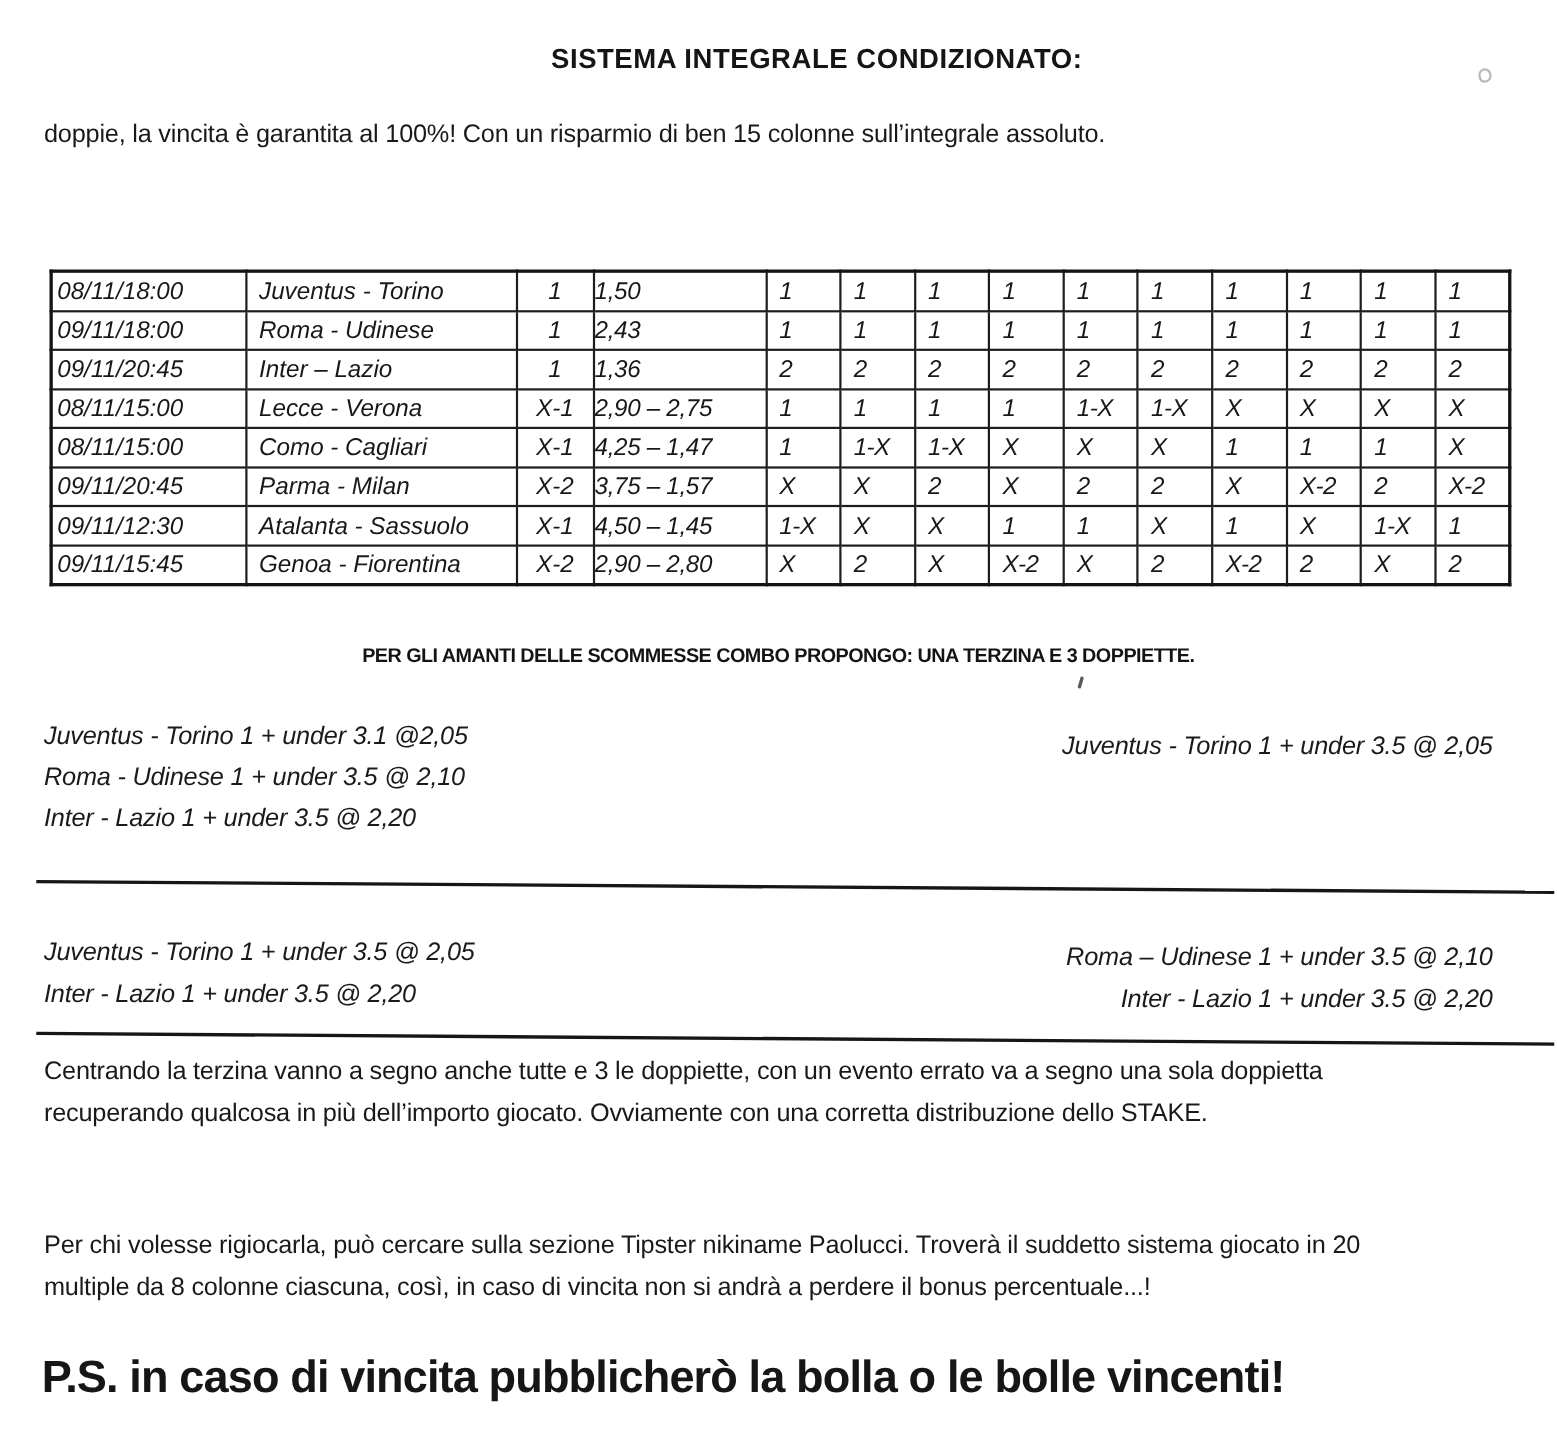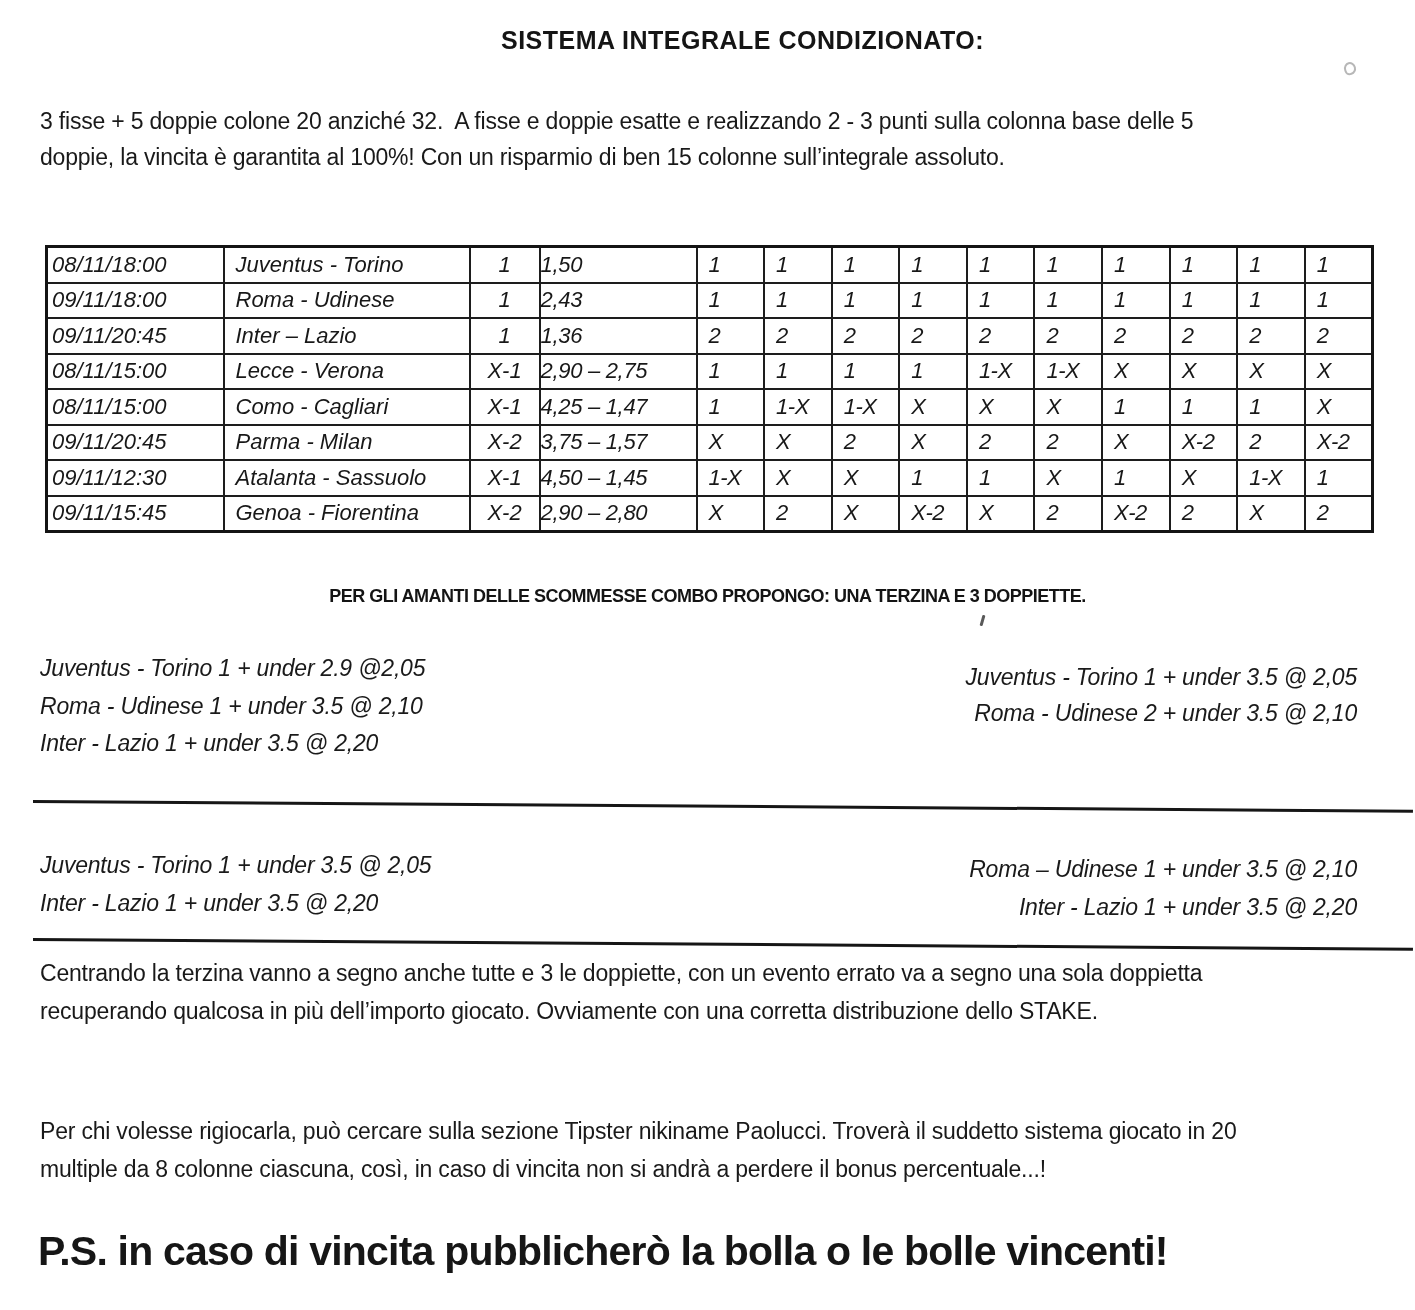--- a/index.html
+++ b/index.html
@@ -8,21 +8,21 @@
     background:#ffffff;
     font-family:"Liberation Sans", sans-serif;
     color:#1b1b1b;
     position:relative;
     overflow:hidden;
   }
   .page { position:absolute; inset:0; }
 
   
   .doc-title {
-    position:absolute; top:26px; left:0; width:100%;
+    position:absolute; top:40px; left:0; width:100%;
     margin:0; text-align:center;
     font-size:25px; font-weight:bold; letter-spacing:0.5px;
     padding-left:70px; box-sizing:border-box;
     color:#151515;
   }
 
   
   .speck {
     position:absolute; left:1344px; top:62px;
     width:8px; height:9px;
@@ -120,21 +120,20 @@
 </head>
 <body>
 
 <div class="page">
 
   <h1 class="doc-title">SISTEMA INTEGRALE CONDIZIONATO:</h1>
 
   <div class="speck"></div>
 
   <div class="intro">
-      <div class="para-line">3 fisse + 5 doppie colone 20 anziché 32.  A fisse e doppie esatte e realizzando 2 - 3 punti sulla colonna base delle 5</div>
       <div class="para-line">doppie, la vincita è garantita al 100%! Con un risparmio di ben 15 colonne sull’integrale assoluto.</div>
     </div>
 
   <table class="system-table">
     <colgroup>
       <col class="c-date">
         <col class="c-match">
         <col class="c-sign">
         <col class="c-odds">
       <col class="c-pick">
@@ -278,28 +277,27 @@
           <td class="col-pick">2</td>
         </tr>
       </tbody>
   </table>
 
   <h2 class="combo-heading">PER GLI AMANTI DELLE SCOMMESSE COMBO PROPONGO: UNA TERZINA E 3 DOPPIETTE.</h2>
 
   <div class="tick-mark"></div>
 
   <div class="combo-list s1-left">
-      <div class="combo-line">Juventus - Torino 1 + under 2.9 @2,05</div>
+      <div class="combo-line">Juventus - Torino 1 + under 3.1 @2,05</div>
       <div class="combo-line">Roma - Udinese 1 + under 3.5 @ 2,10</div>
       <div class="combo-line">Inter - Lazio 1 + under 3.5 @ 2,20</div>
     </div>
 
   <div class="combo-list s1-right">
       <div class="combo-line">Juventus - Torino 1 + under 3.5 @ 2,05</div>
-      <div class="combo-line">Roma - Udinese 2 + under 3.5 @ 2,10</div>
     </div>
 
   <div class="divider hr1"></div>
 
   <div class="combo-list s2-left">
       <div class="combo-line">Juventus - Torino 1 + under 3.5 @ 2,05</div>
       <div class="combo-line">Inter - Lazio 1 + under 3.5 @ 2,20</div>
     </div>
 
   <div class="combo-list s2-right">

